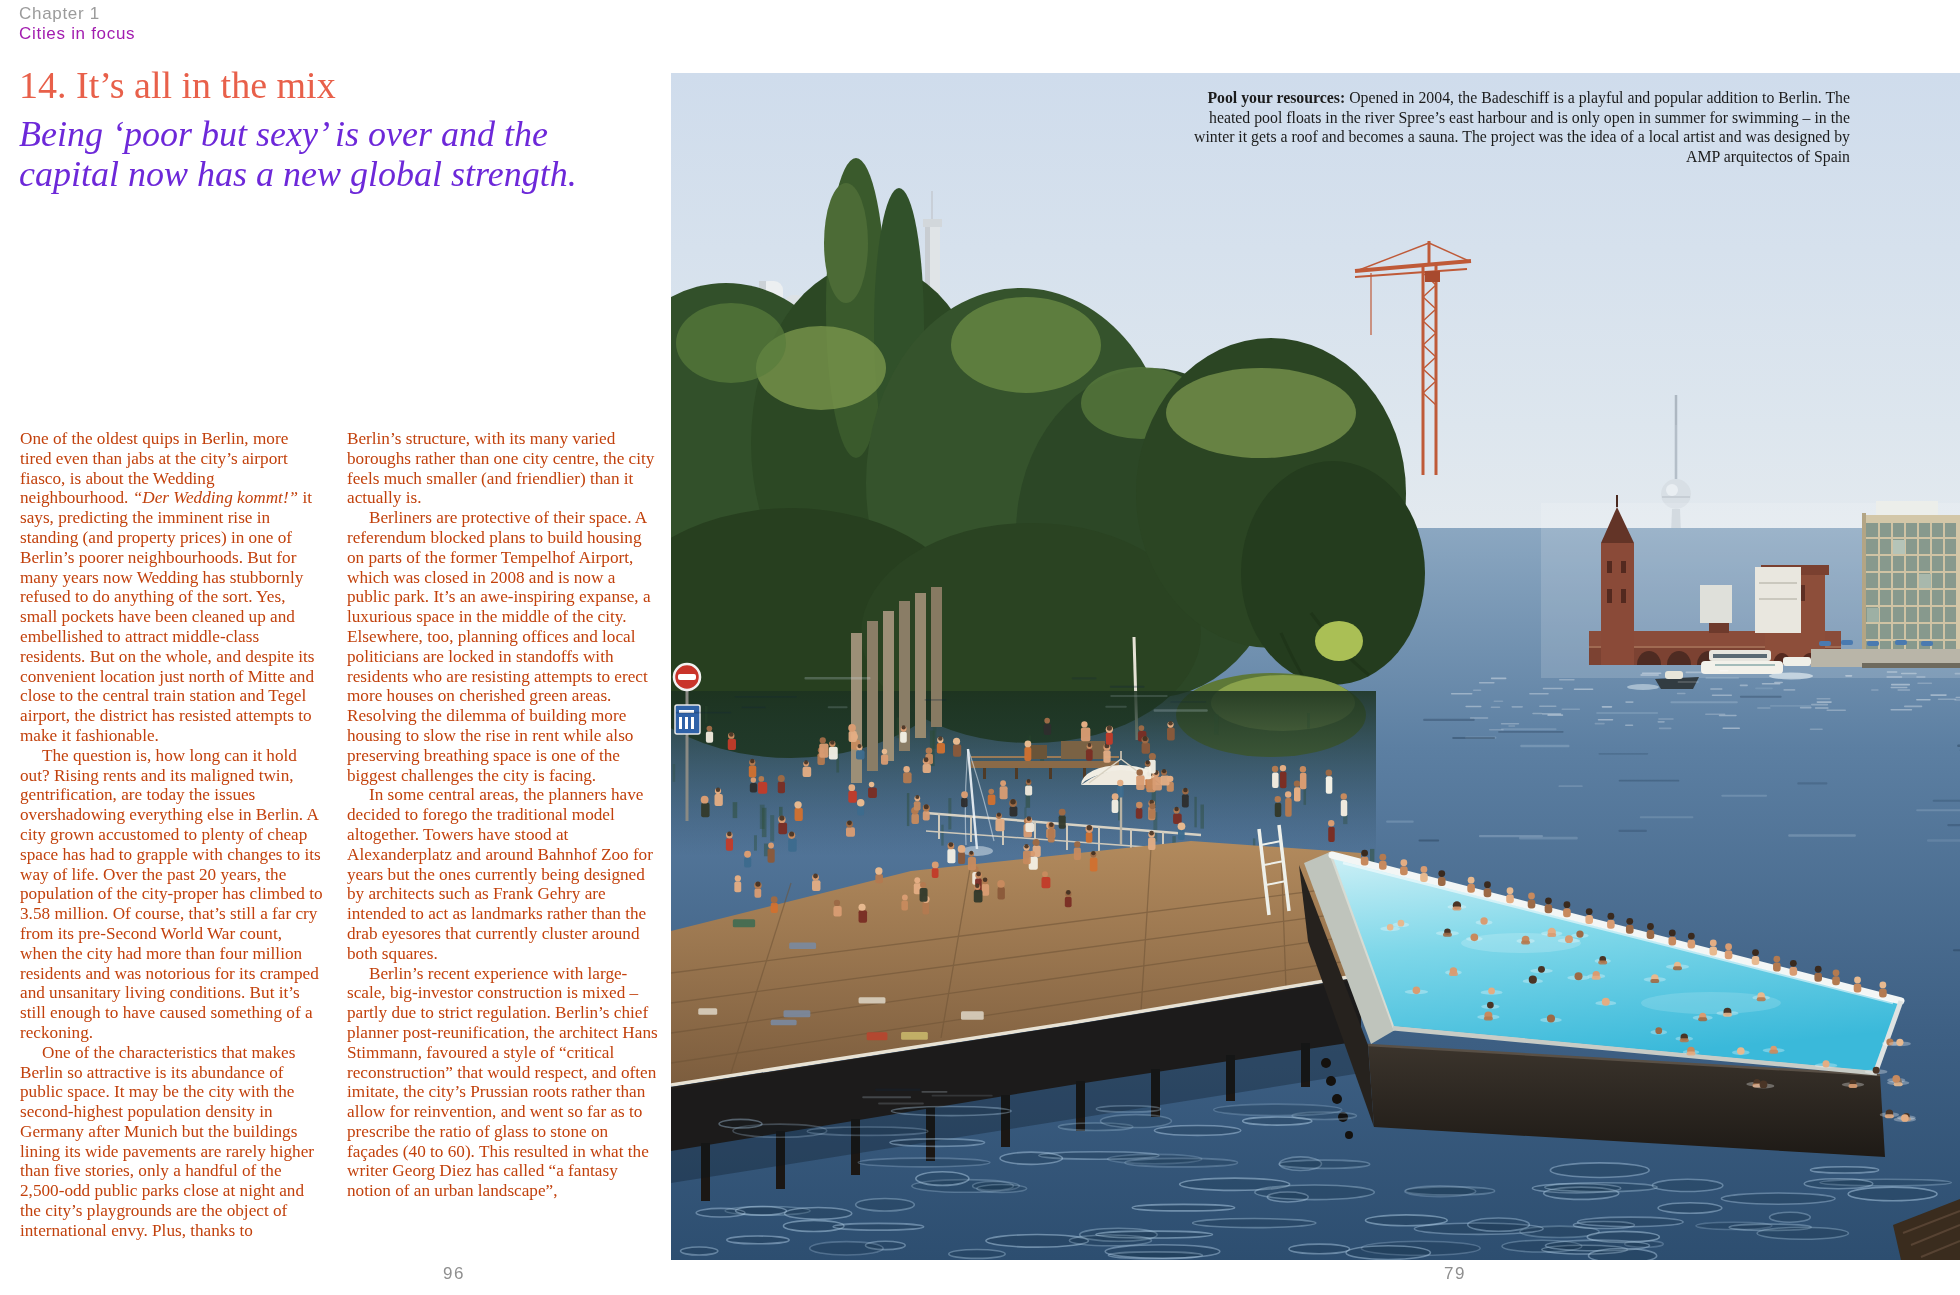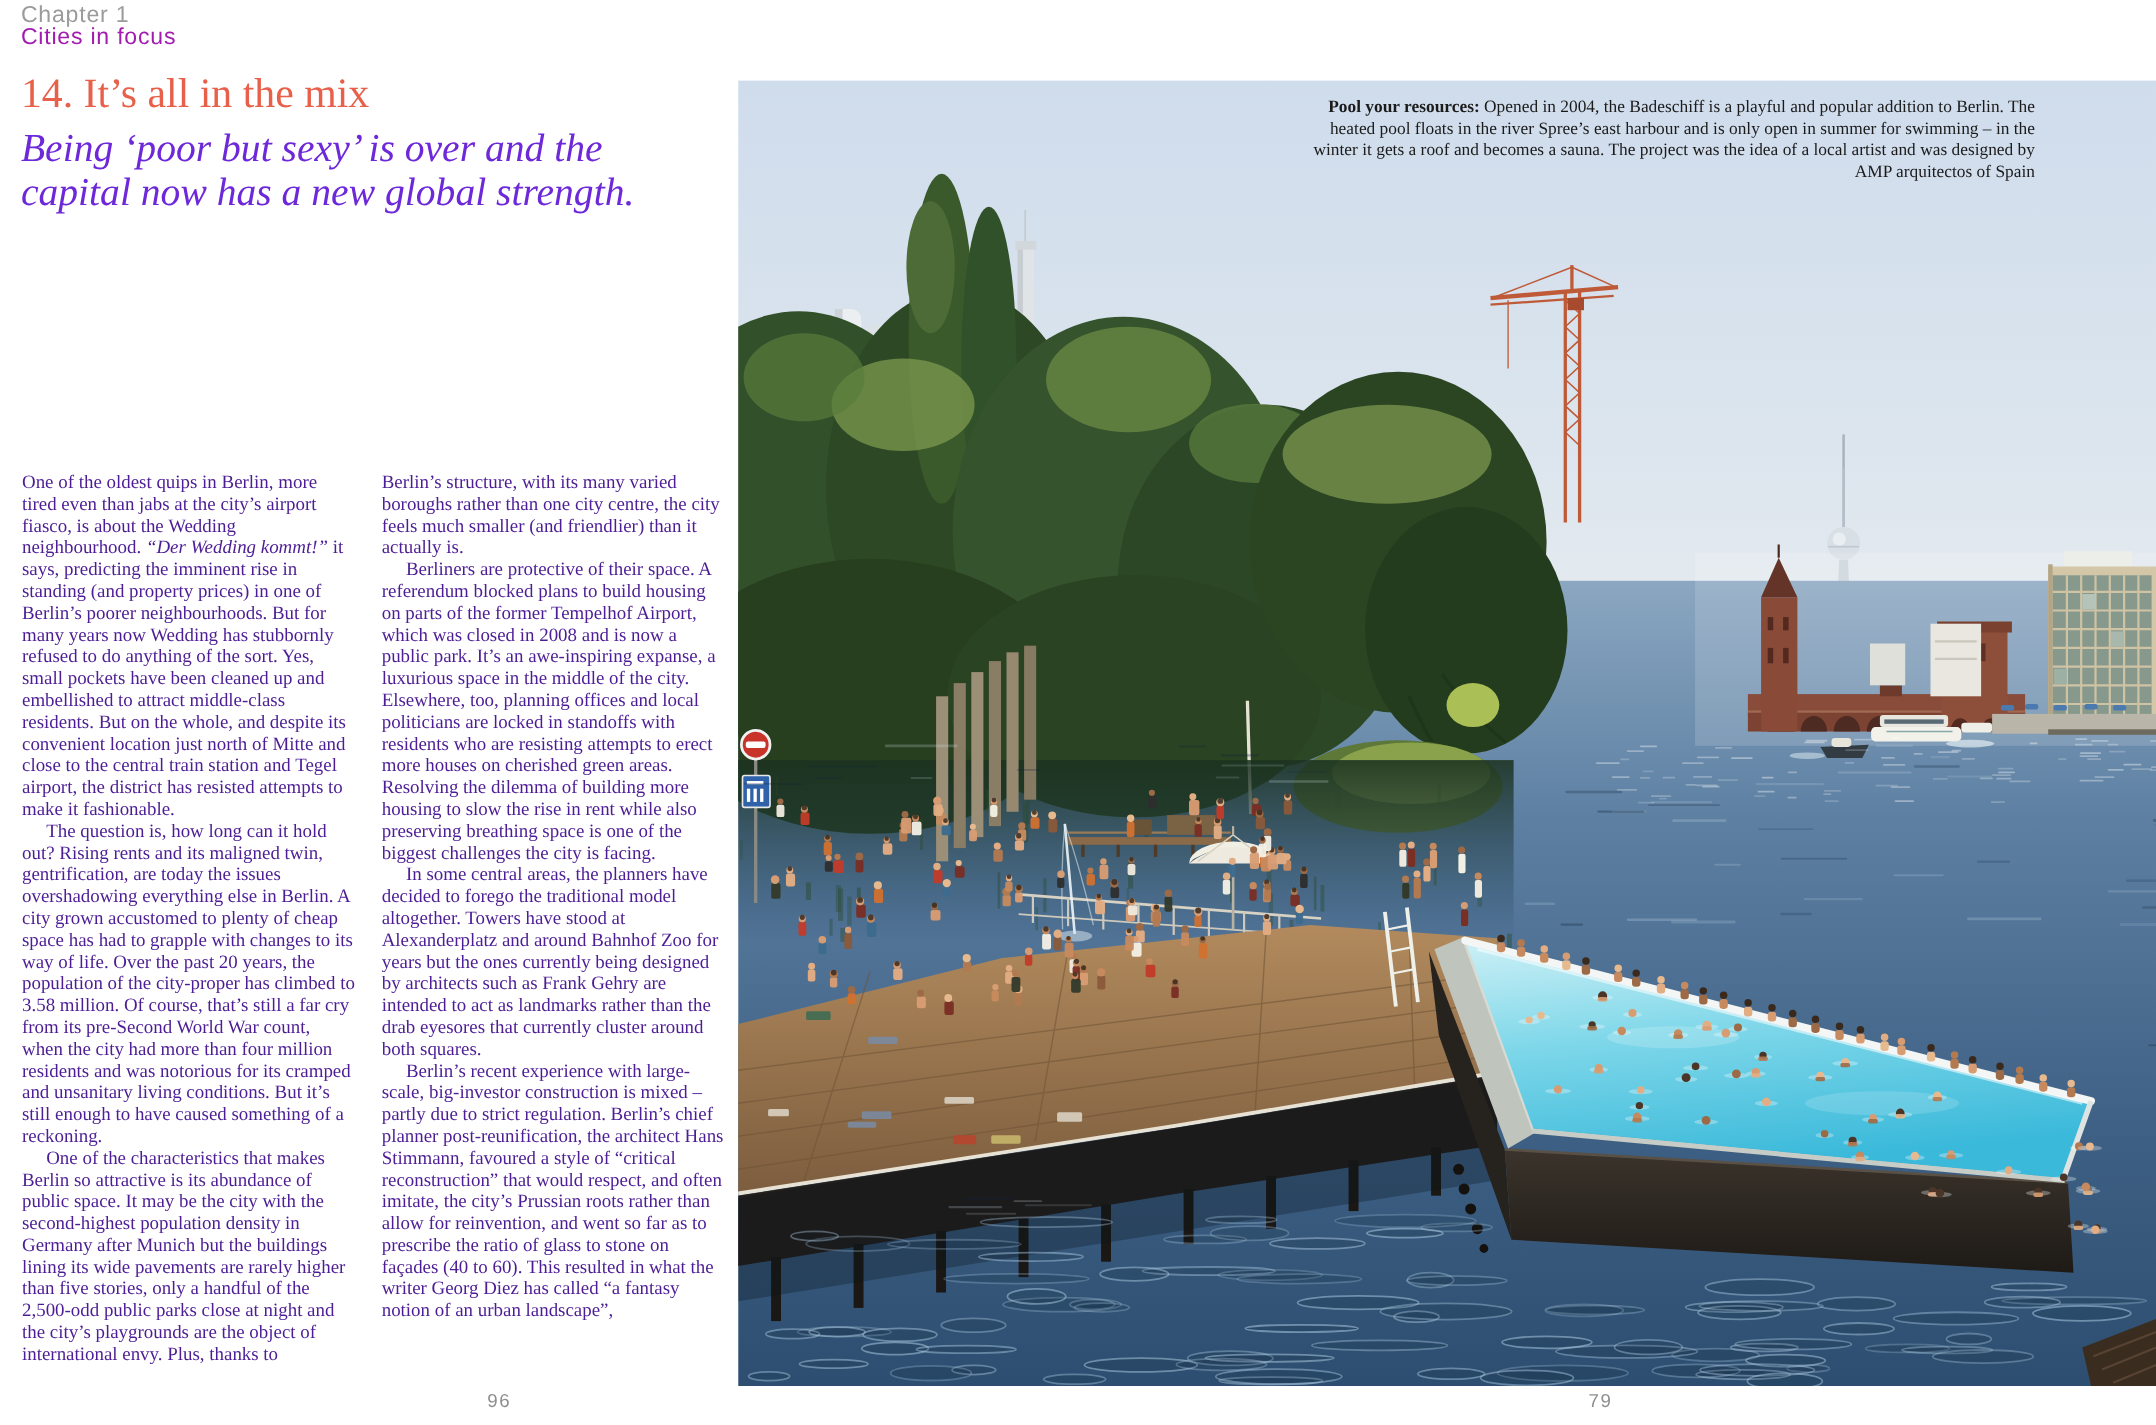--- a/index.html
+++ b/index.html
@@ -1,26 +1,26 @@
 <!DOCTYPE html>
 <html><head>
 <meta charset="utf-8">
 <style>
   html,body{margin:0;padding:0;background:#fff;}
   body{width:1960px;height:1295px;position:relative;overflow:hidden;
        font-family:"Liberation Serif",serif;color:#1c1c1c;}
   .kicker{position:absolute;left:19px;top:4px;font-family:"Liberation Sans",sans-serif;
-          font-size:21px;line-height:20px;letter-spacing:.7px;}
+          font-size:17px;line-height:20px;letter-spacing:.7px;}
   .kicker .ch{color:#9b9b9b;}
   .kicker .sec{color:#a21caf;}
   .titleblock{position:absolute;left:19px;top:64px;}
   .t-red{font-size:38px;line-height:43px;color:#e8604a;}
   .t-city{font-size:40px;line-height:45px;color:#141414;}
   .t-dek{font-size:36px;line-height:40px;font-style:italic;color:#6d28d9;margin-top:7px;}
-  .col{position:absolute;top:429px;font-size:17.2px;line-height:19.8px;color:#4c1d95;
+  .col{position:absolute;top:429px;font-size:17.2px;line-height:19.8px;color:#c2410c;
        text-align:left;}
   .col p{margin:0;}
   .col p.ind{text-indent:22px;}
   .col em{font-style:italic;}
   #col0{left:20px;width:303px;}
   #col1{left:347px;width:313px;}
   .photo{position:absolute;left:671px;top:73px;width:1289px;height:1187px;overflow:hidden;}
   .photo svg{display:block;width:100%;height:100%;}
   .caption{position:absolute;left:519px;top:15px;width:660px;text-align:right;
            font-size:15.8px;line-height:19.5px;color:#1b1b1b;}

